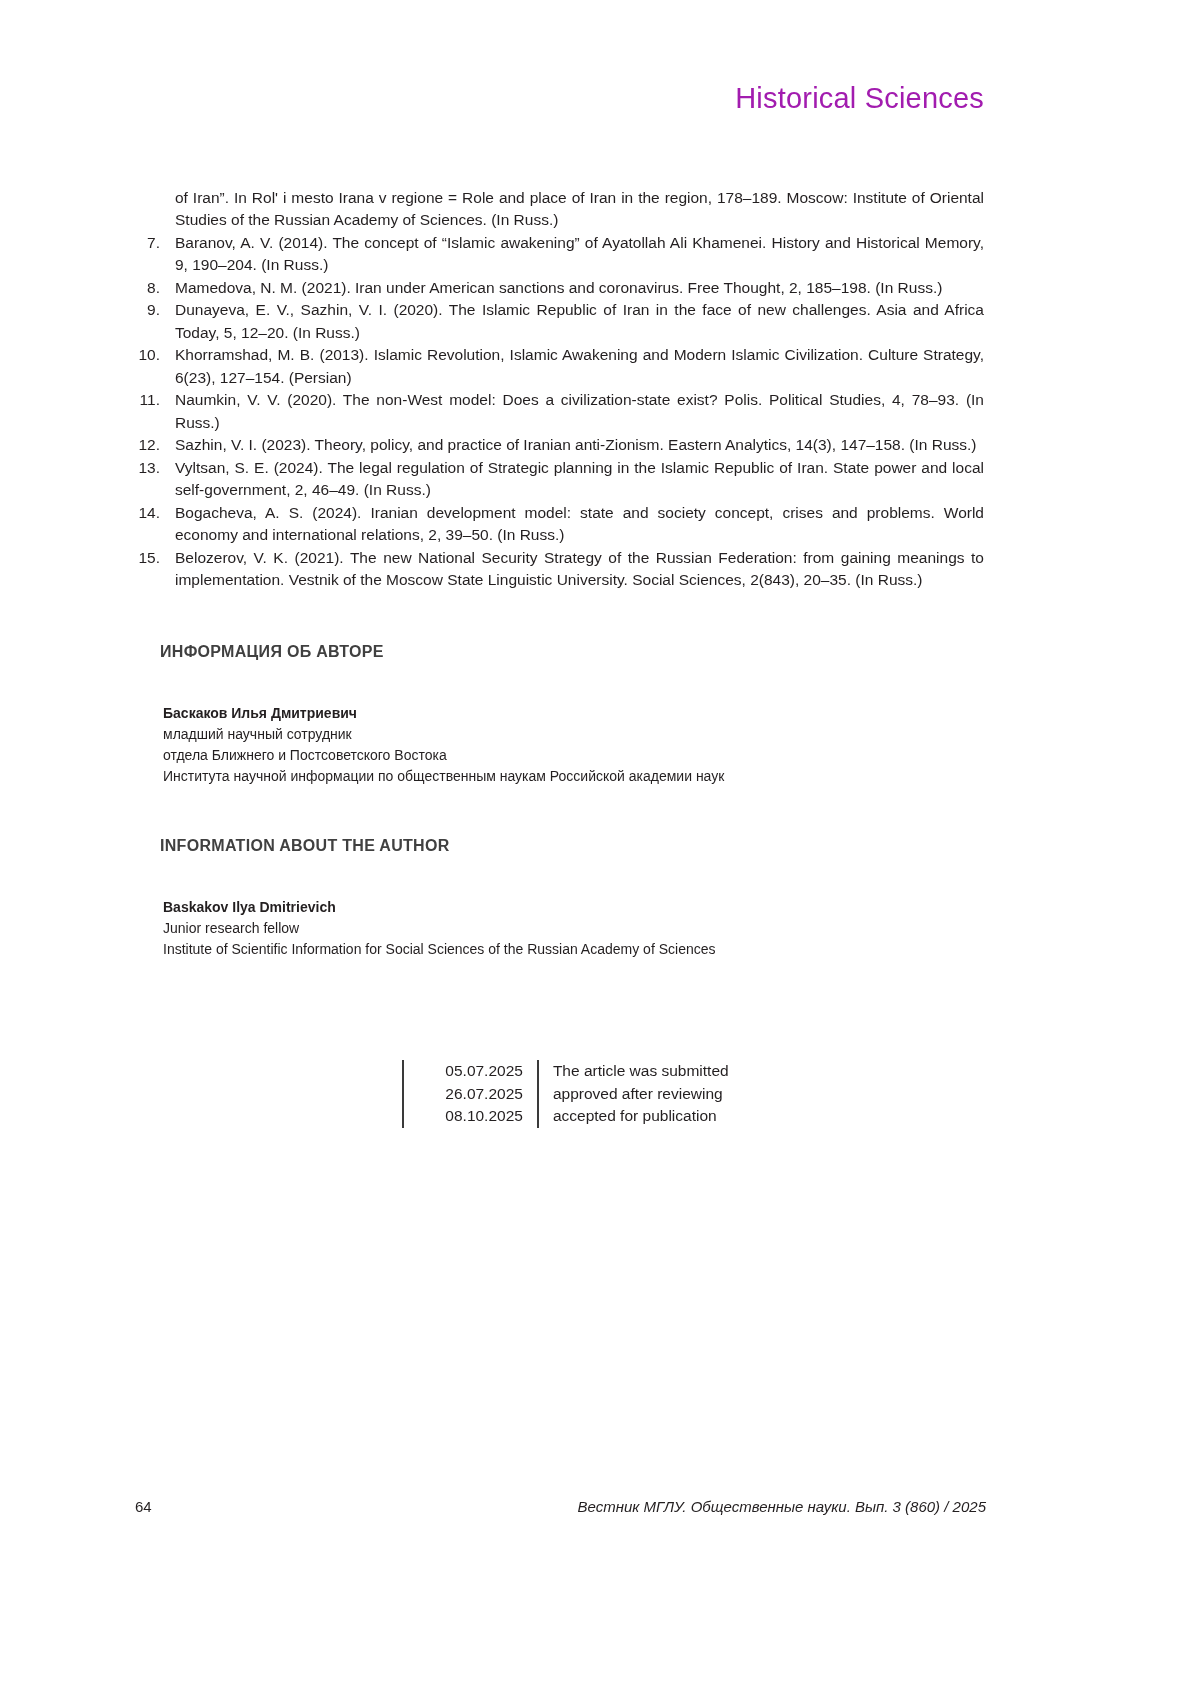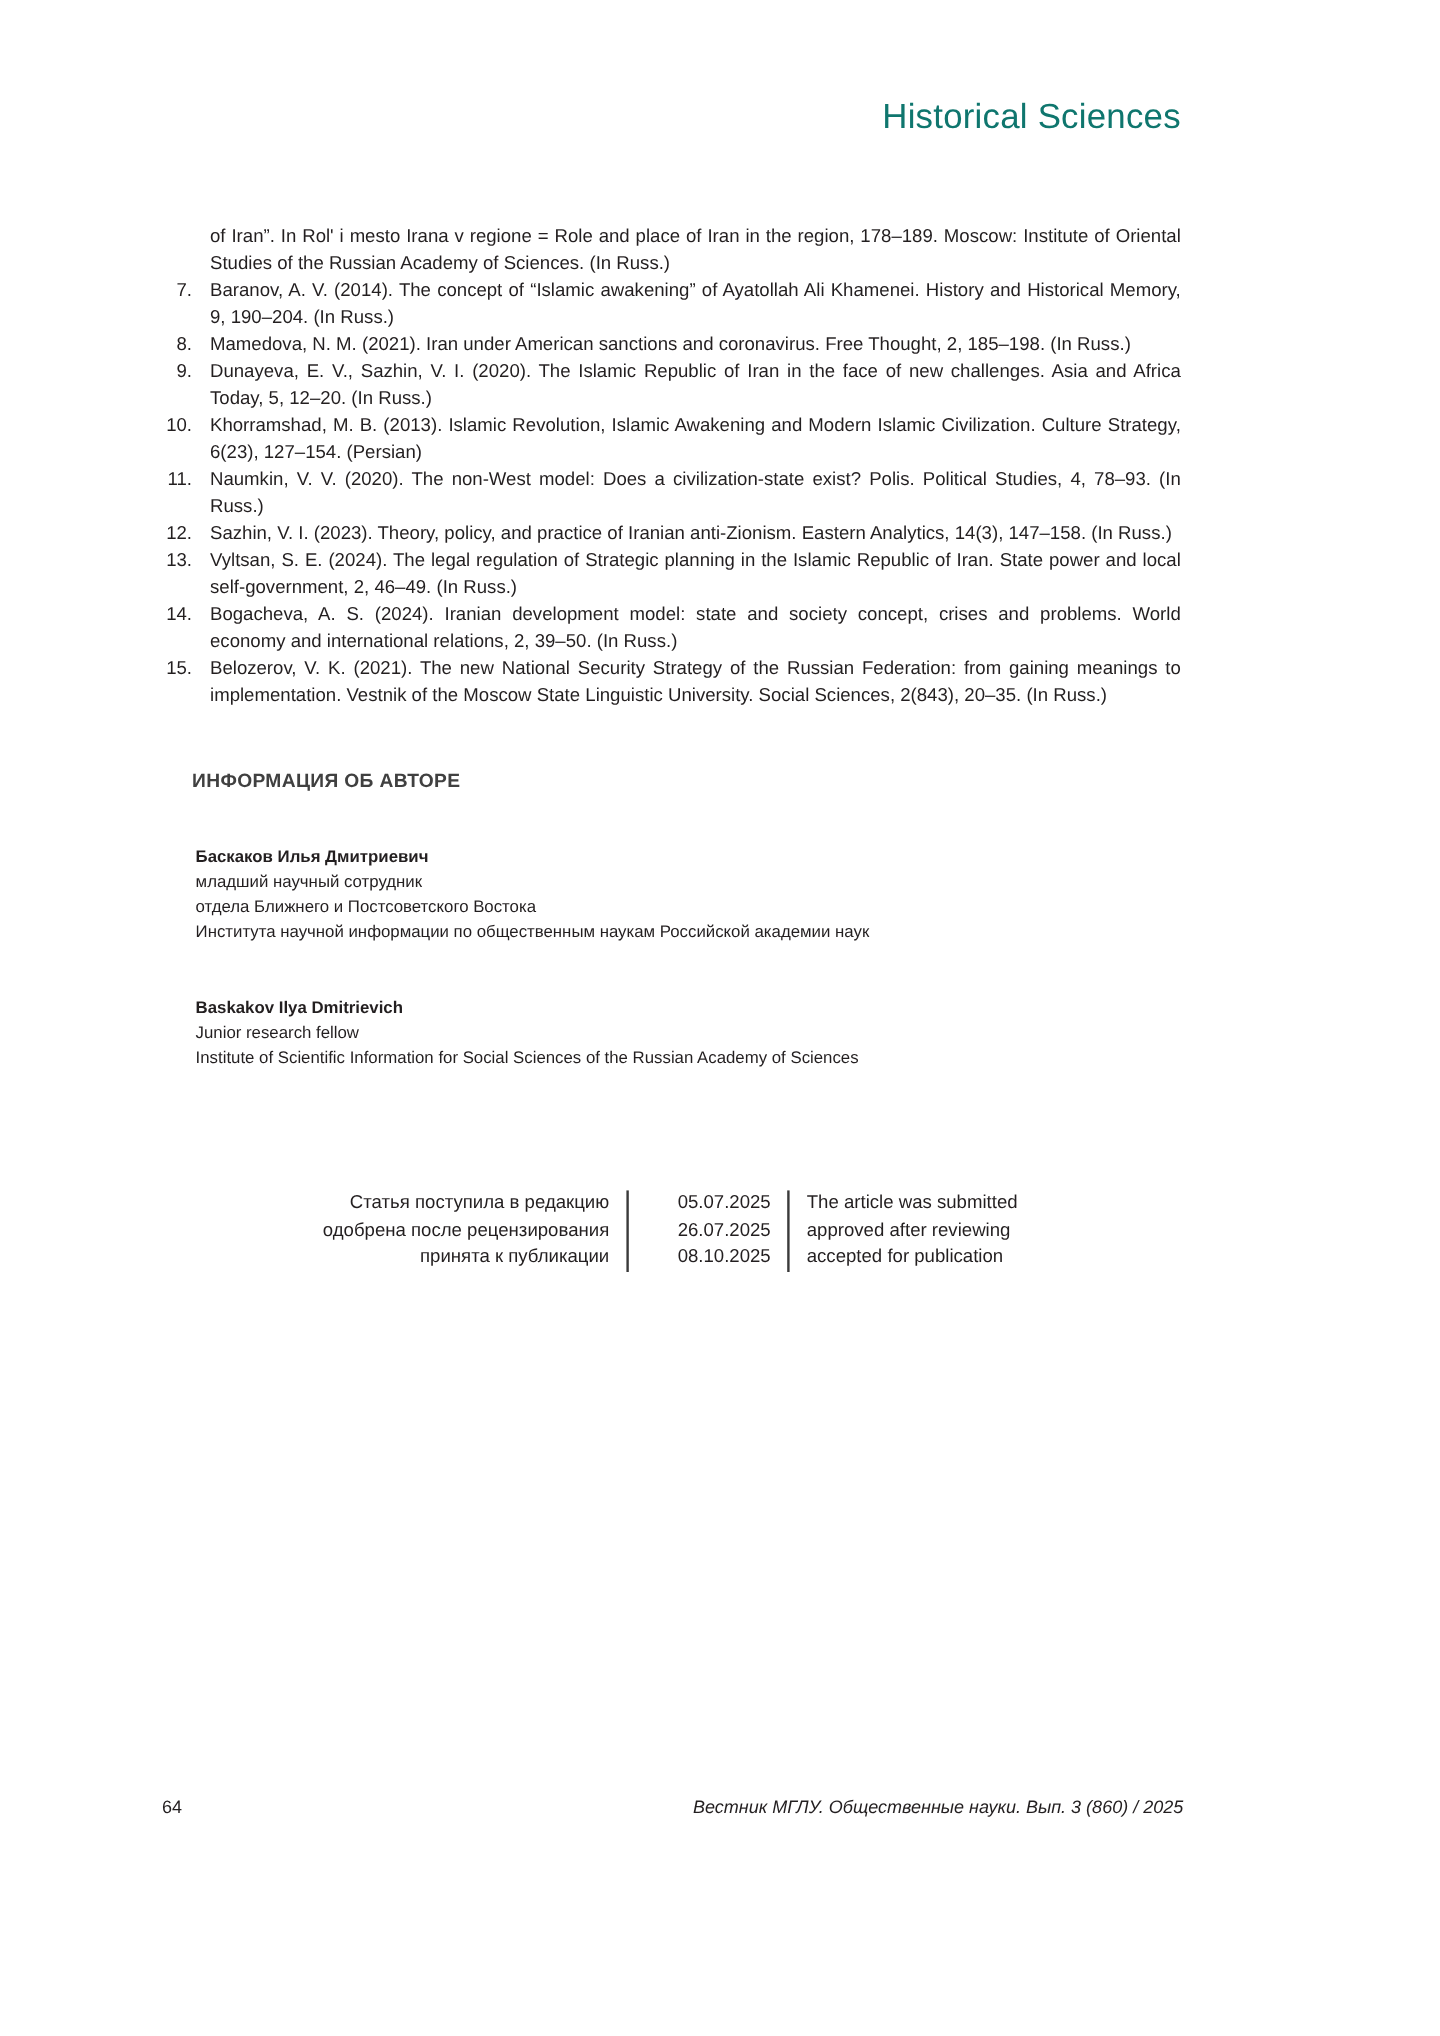--- a/index.html
+++ b/index.html
@@ -15,21 +15,21 @@
   .page {
     position: absolute;
     left: 133px;
     top: 0;
     width: 851px;
     height: 1697px;
   }
   .page-header-title {
     margin-top: 82px;
     text-align: right;
-    color: #0f766e;
+    color: #a21caf;
     font-size: 29px;
     font-weight: 400;
     letter-spacing: 0.2px;
   }
   .refs {
     margin-top: 72px;
     font-size: 15.5px;
     line-height: 1.45;
   }
   .ref-item { display: flex; }
@@ -142,33 +142,29 @@
 
   <div class="section-heading ru">ИНФОРМАЦИЯ ОБ АВТОРЕ</div>
 
   <div class="author-block">
     <div class="author-name">Баскаков Илья Дмитриевич</div>
     <div>младший научный сотрудник</div>
     <div>отдела Ближнего и Постсоветского Востока</div>
     <div>Института научной информации по общественным наукам Российской академии наук</div>
   </div>
 
+  <div class="section-heading en">INFORMATION ABOUT THE AUTHOR</div>
 
   <div class="author-block">
     <div class="author-name">Baskakov Ilya Dmitrievich</div>
     <div>Junior research fellow</div>
     <div>Institute of Scientific Information for Social Sciences of the Russian Academy of Sciences</div>
   </div>
 
   <div class="submission">
-    <div class="sub-col-ru">
-      <div>Статья поступила в редакцию</div>
-      <div>одобрена после рецензирования</div>
-      <div>принята к публикации</div>
-    </div>
     <div class="sub-divider"></div>
     <div class="sub-col-dates">
       <div>05.07.2025</div>
       <div>26.07.2025</div>
       <div>08.10.2025</div>
     </div>
     <div class="sub-divider"></div>
     <div class="sub-col-en">
       <div>The article was submitted</div>
       <div>approved after reviewing</div>

